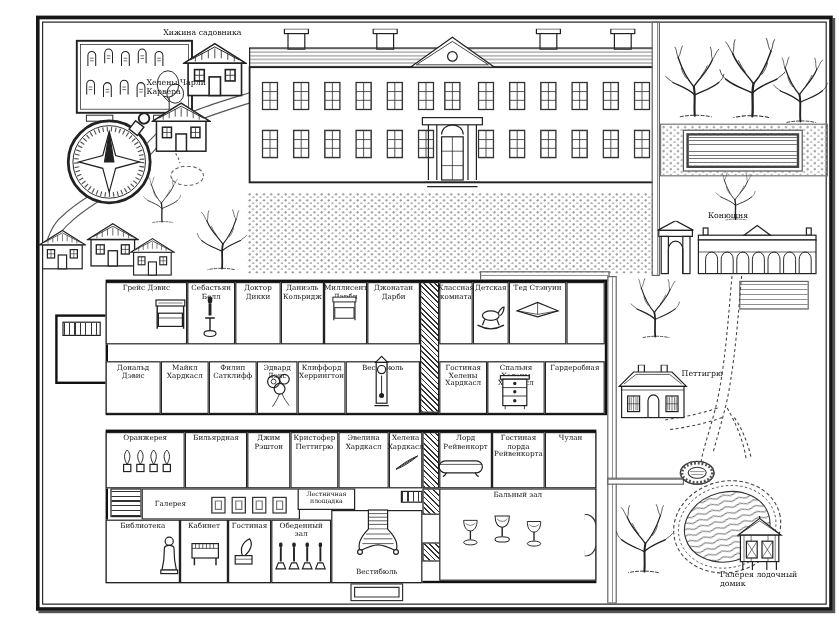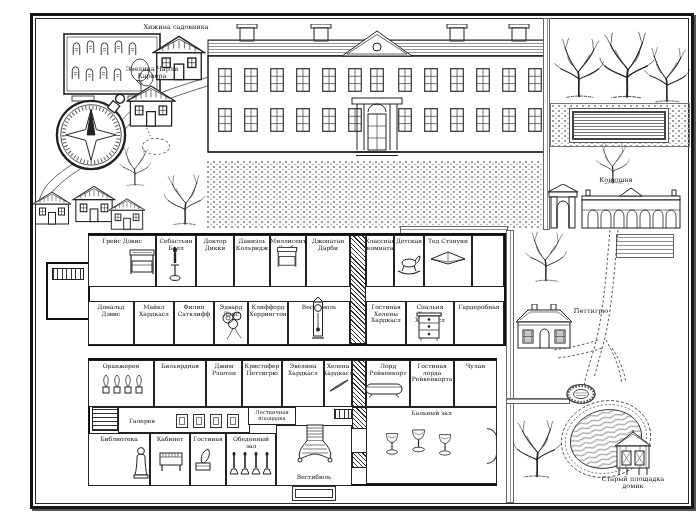--- a/index.html
+++ b/index.html
@@ -2,21 +2,21 @@
 <html><head>
 <meta charset="utf-8">
 <style>
   html,body{margin:0;padding:0;background:#fff;}
   .page{position:relative;width:699px;height:519px;background:#fff;overflow:hidden;
         font-family:"DejaVu Serif",serif;color:#111;}
   .abs{position:absolute;}
   .frame{position:absolute;left:30px;top:13px;width:658px;height:490px;
          border:3px solid #161616;background:#fff;
          box-shadow:inset 0 0 0 2px #fff, inset 0 0 0 3px #2a2a2a, 2px 2px 0 #555;}
-  .lbl{position:absolute;font-size:6.5px;line-height:1.12;text-align:center;color:#111;}
+  .lbl{position:absolute;font-size:6.5px;line-height:1.12;color:#111;}
   .plan{position:absolute;border:2.5px solid #111;background:#fff;box-sizing:border-box;}
   .room{position:absolute;border:1px solid #222;background:#fff;box-sizing:border-box;
         display:flex;flex-direction:column;align-items:center;padding-top:2px;}
   .rlabel{font-size:6px;line-height:1.12;text-align:center;padding:0 1px;}
   .hatch{position:absolute;background:repeating-linear-gradient(45deg,#333 0,#333 1px,#fff 1px,#fff 3.2px);
          border:1px solid #222;box-sizing:border-box;}
   .stairs{position:absolute;background:repeating-linear-gradient(90deg,#333 0,#333 1px,#fff 1px,#fff 4.5px);
           border:1px solid #222;box-sizing:border-box;}
   .stairsV{position:absolute;background:repeating-linear-gradient(0deg,#333 0,#333 1px,#fff 1px,#fff 4px);
           border:1px solid #222;box-sizing:border-box;}
@@ -114,21 +114,21 @@
     </g>
     <rect x="10" y="68" width="22" height="5" fill="#fff" stroke="#222" stroke-width="0.8"></rect>
     <rect x="66" y="68" width="24" height="5" fill="#fff" stroke="#222" stroke-width="0.8"></rect>
   </svg>
 
   <div class="lbl" style="left:136px;top:24px;width:80px">Хижина садовника</div>
   <svg class="abs" style="left:152px;top:34px" width="54" height="48" viewBox="0 0 40 34">
       <use href="#s-cottage"></use>
     </svg>
 
-  <div class="lbl" style="left:122px;top:66px;width:60px">Эвелина Чарли Карвера</div>
+  <div class="lbl" style="left:122px;top:66px;width:60px">Хелены Чарли Карвера</div>
   <svg class="abs" style="left:126px;top:84px" width="50" height="44" viewBox="0 0 40 34">
       <use href="#s-cottage"></use>
     </svg>
 
   <svg class="abs" style="left:52px;top:92px" width="78" height="80" viewBox="0 0 80 82">
     <g fill="#fff" stroke="#222">
       <circle cx="40" cy="44" r="35" stroke-width="2.4"></circle>
       <circle cx="40" cy="44" r="31" stroke-width="0.8"></circle>
       <circle cx="40" cy="44" r="28" fill="none" stroke="#555" stroke-width="4" stroke-dasharray="1,2.6"></circle>
       <polygon points="40,18 45.5,38.5 66,44 45.5,49.5 40,70 34.5,49.5 14,44 34.5,38.5" stroke-width="1"></polygon>
@@ -592,15 +592,15 @@
       <path d="M5,14 L20,4 L35,14" fill="none" stroke-width="0.6"></path>
       <rect x="4" y="16" width="32" height="22"></rect>
       <path d="M7,16 V38 M13,16 V38 M27,16 V38 M33,16 V38" stroke-width="0.5" fill="none"></path>
       <rect x="9" y="21" width="9" height="14"></rect>
         <path d="M9,21 L18,35 M18,21 L9,35" stroke-width="0.5" fill="none"></path>
       <rect x="22" y="21" width="9" height="14"></rect>
         <path d="M22,21 L31,35 M31,21 L22,35" stroke-width="0.5" fill="none"></path>
       <path d="M6,38 V45 M14,38 V45 M26,38 V45 M34,38 V45" stroke-width="1"></path>
     </g>
   </svg>
-  <div class="lbl" style="left:600px;top:476px;width:66px">Старый площадка домик</div>
+  <div class="lbl" style="left:600px;top:476px;width:66px">Галерея лодочный домик</div>
 
 </div>
 
 </body></html>

